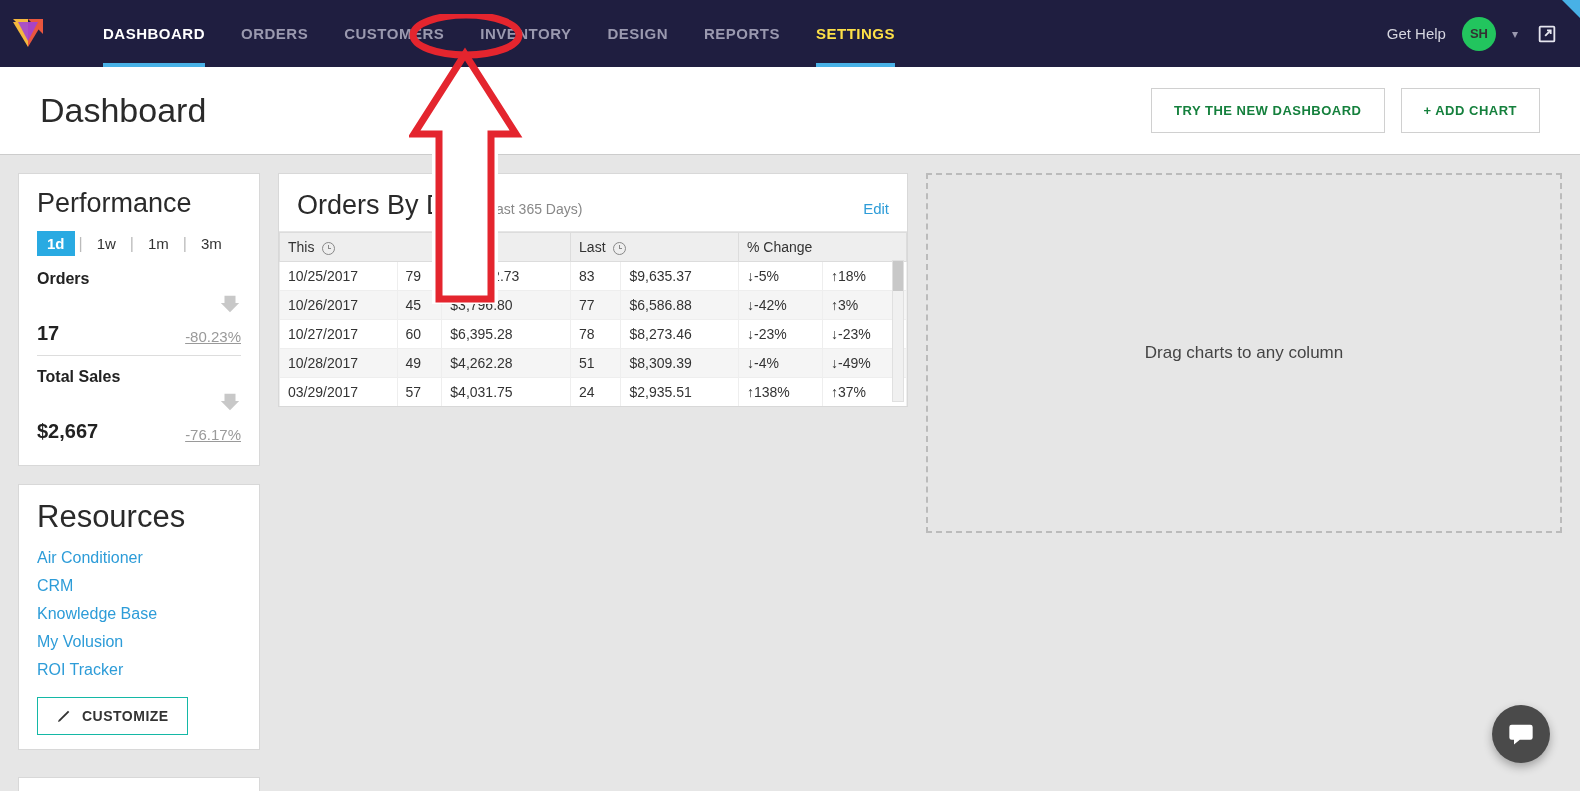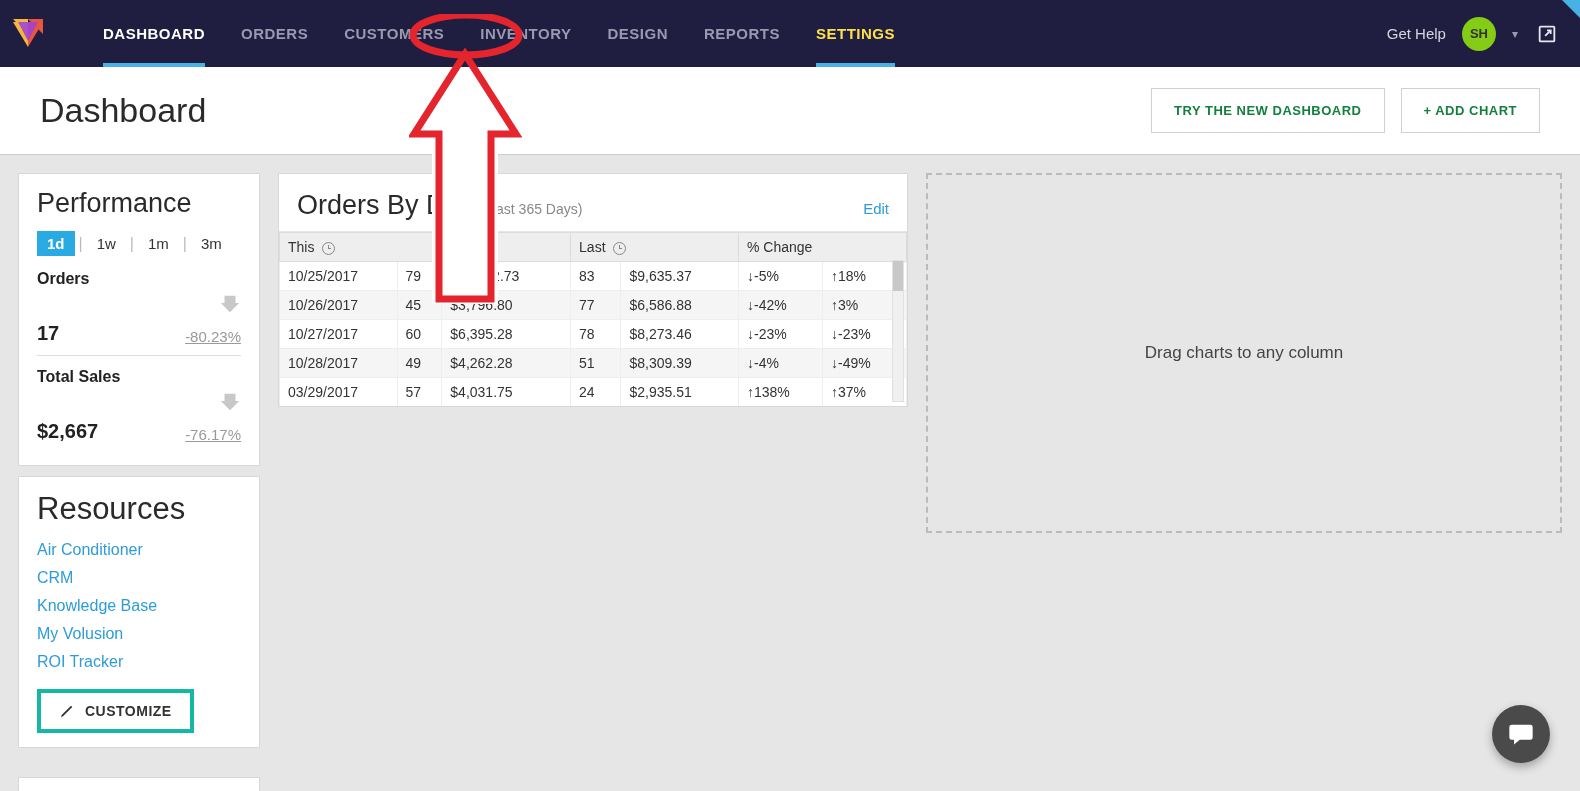--- a/index.html
+++ b/index.html
@@ -8,37 +8,37 @@
   
   .topnav { background: #1f1e40; height: 67px; display: flex; align-items: center; padding: 0 20px 0 10px; position: relative; }
   .logo { width: 35px; height: 35px; margin-right: 40px; display: flex; align-items: center; justify-content: center; }
   .nav-items { display: flex; gap: 0; }
   .nav-item { color: #9a99af; font-weight: 700; font-size: 15px; letter-spacing: 0.5px; padding: 0 18px; height: 67px; display: flex; align-items: center; cursor: pointer; position: relative; }
   .nav-item.active { color: #fff; }
   .nav-item.active::after, .nav-item.settings-active::after { content: ""; position: absolute; bottom: 0; left: 18px; right: 18px; height: 4px; background: #48b1e6; }
   .nav-item.bright { color: #fde047; }
   .topnav-right { margin-left: auto; display: flex; align-items: center; gap: 16px; color: #fff; }
   .gethelp { color: #d6d6e0; font-size: 15px; cursor: pointer; }
-  .avatar { width: 34px; height: 34px; border-radius: 50%; background: #84cc16; color: #333; font-weight: 600; font-size: 13px; display: flex; align-items: center; justify-content: center; }
+  .avatar { width: 34px; height: 34px; border-radius: 50%; background: #22c55e; color: #333; font-weight: 600; font-size: 13px; display: flex; align-items: center; justify-content: center; }
   .chev { color: #9a99af; font-size: 12px; }
   .external-icon { width: 26px; height: 26px; display: flex; align-items: center; justify-content: center; color: #fff; }
 
   
   .corner-tri { position: absolute; top: 0; right: 0; width: 0; height: 0; border-left: 18px solid transparent; border-top: 18px solid #48b1e6; }
 
   
   .headerbar { background: #fff; display: flex; align-items: center; padding: 20px 40px; height: 87px; }
   .page-title { font-size: 34px; font-weight: 500; color: #2a2a2a; }
   .header-actions { margin-left: auto; display: flex; gap: 16px; }
   .btn { border: 1px solid #d0d0d0; background: #fff; color: #15803d; font-weight: 700; font-size: 13px; letter-spacing: 0.5px; padding: 14px 22px; cursor: pointer; }
   .divider { border-bottom: 1px solid #ccc; }
 
   
   .main { display: flex; gap: 18px; padding: 18px; }
-  .col-left { width: 242px; display: flex; flex-direction: column; gap: 10px; }
+  .col-left { width: 242px; display: flex; flex-direction: column; gap: 18px; }
   .col-mid { width: 630px; }
   .col-right { flex: 1; }
 
   .card { background: #fff; border: 1px solid #d8d8d8; }
   .card-inner { padding: 14px 18px; }
 
   .perf-title { font-size: 27px; font-weight: 500; color: #2a2a2a; margin-bottom: 12px; }
   .timerange { display: flex; align-items: center; gap: 0; margin-bottom: 14px; }
   .tr-btn { font-size: 15px; color: #333; padding: 4px 10px; cursor: pointer; }
   .tr-btn.active { background: #29aae2; color: #fff; font-weight: 700; }
@@ -47,21 +47,21 @@
   .metric-label { font-size: 16px; font-weight: 700; color: #222; margin-bottom: 4px; }
   .metric-row { display: flex; align-items: flex-end; justify-content: space-between; }
   .metric-val { font-size: 20px; font-weight: 700; color: #222; }
   .metric-delta { color: #9a9a9a; font-size: 15px; text-align: right; text-decoration: underline; }
   .arrow-down { width: 22px; height: 22px; margin-left: auto; margin-bottom: 4px; }
   .metric-block { margin-bottom: 8px; }
   .metric-rule { border: none; border-top: 1px solid #ddd; margin: 10px 0 12px; }
 
   .res-title { font-size: 31px; font-weight: 500; color: #2a2a2a; margin-bottom: 14px; }
   .res-link { display: block; color: #2d9cd8; font-size: 16px; margin-bottom: 10px; cursor: pointer; }
-  .customize-btn { margin-top: 8px; border: 4px solid #14b8a6; background: #fff; padding: 10px 18px; font-weight: 700; font-size: 14px; letter-spacing: 0.5px; display: inline-flex; align-items: center; gap: 10px; cursor: pointer; color: #333; }
+  .customize-btn { margin-top: 8px; border: 1px solid #14b8a6; background: #fff; padding: 10px 18px; font-weight: 700; font-size: 14px; letter-spacing: 0.5px; display: inline-flex; align-items: center; gap: 10px; cursor: pointer; color: #333; }
 
   
   .obd-header { display: flex; align-items: baseline; padding: 16px 18px 10px; }
   .obd-title { font-size: 27px; font-weight: 500; color: #2a2a2a; }
   .obd-sub { font-size: 14px; color: #888; margin-left: 8px; }
   .obd-edit { margin-left: auto; color: #2d9cd8; font-size: 15px; cursor: pointer; }
 
   .obd-table-wrap { height: 175px; overflow: hidden; border-top: 1px solid #e6e6e6; position: relative; }
   table.obd { width: 100%; border-collapse: collapse; table-layout: fixed; }
   table.obd th { background: #eee; font-weight: 400; color: #333; text-align: left; font-size: 14px; padding: 6px 8px; border: 1px solid #dcdcdc; }

